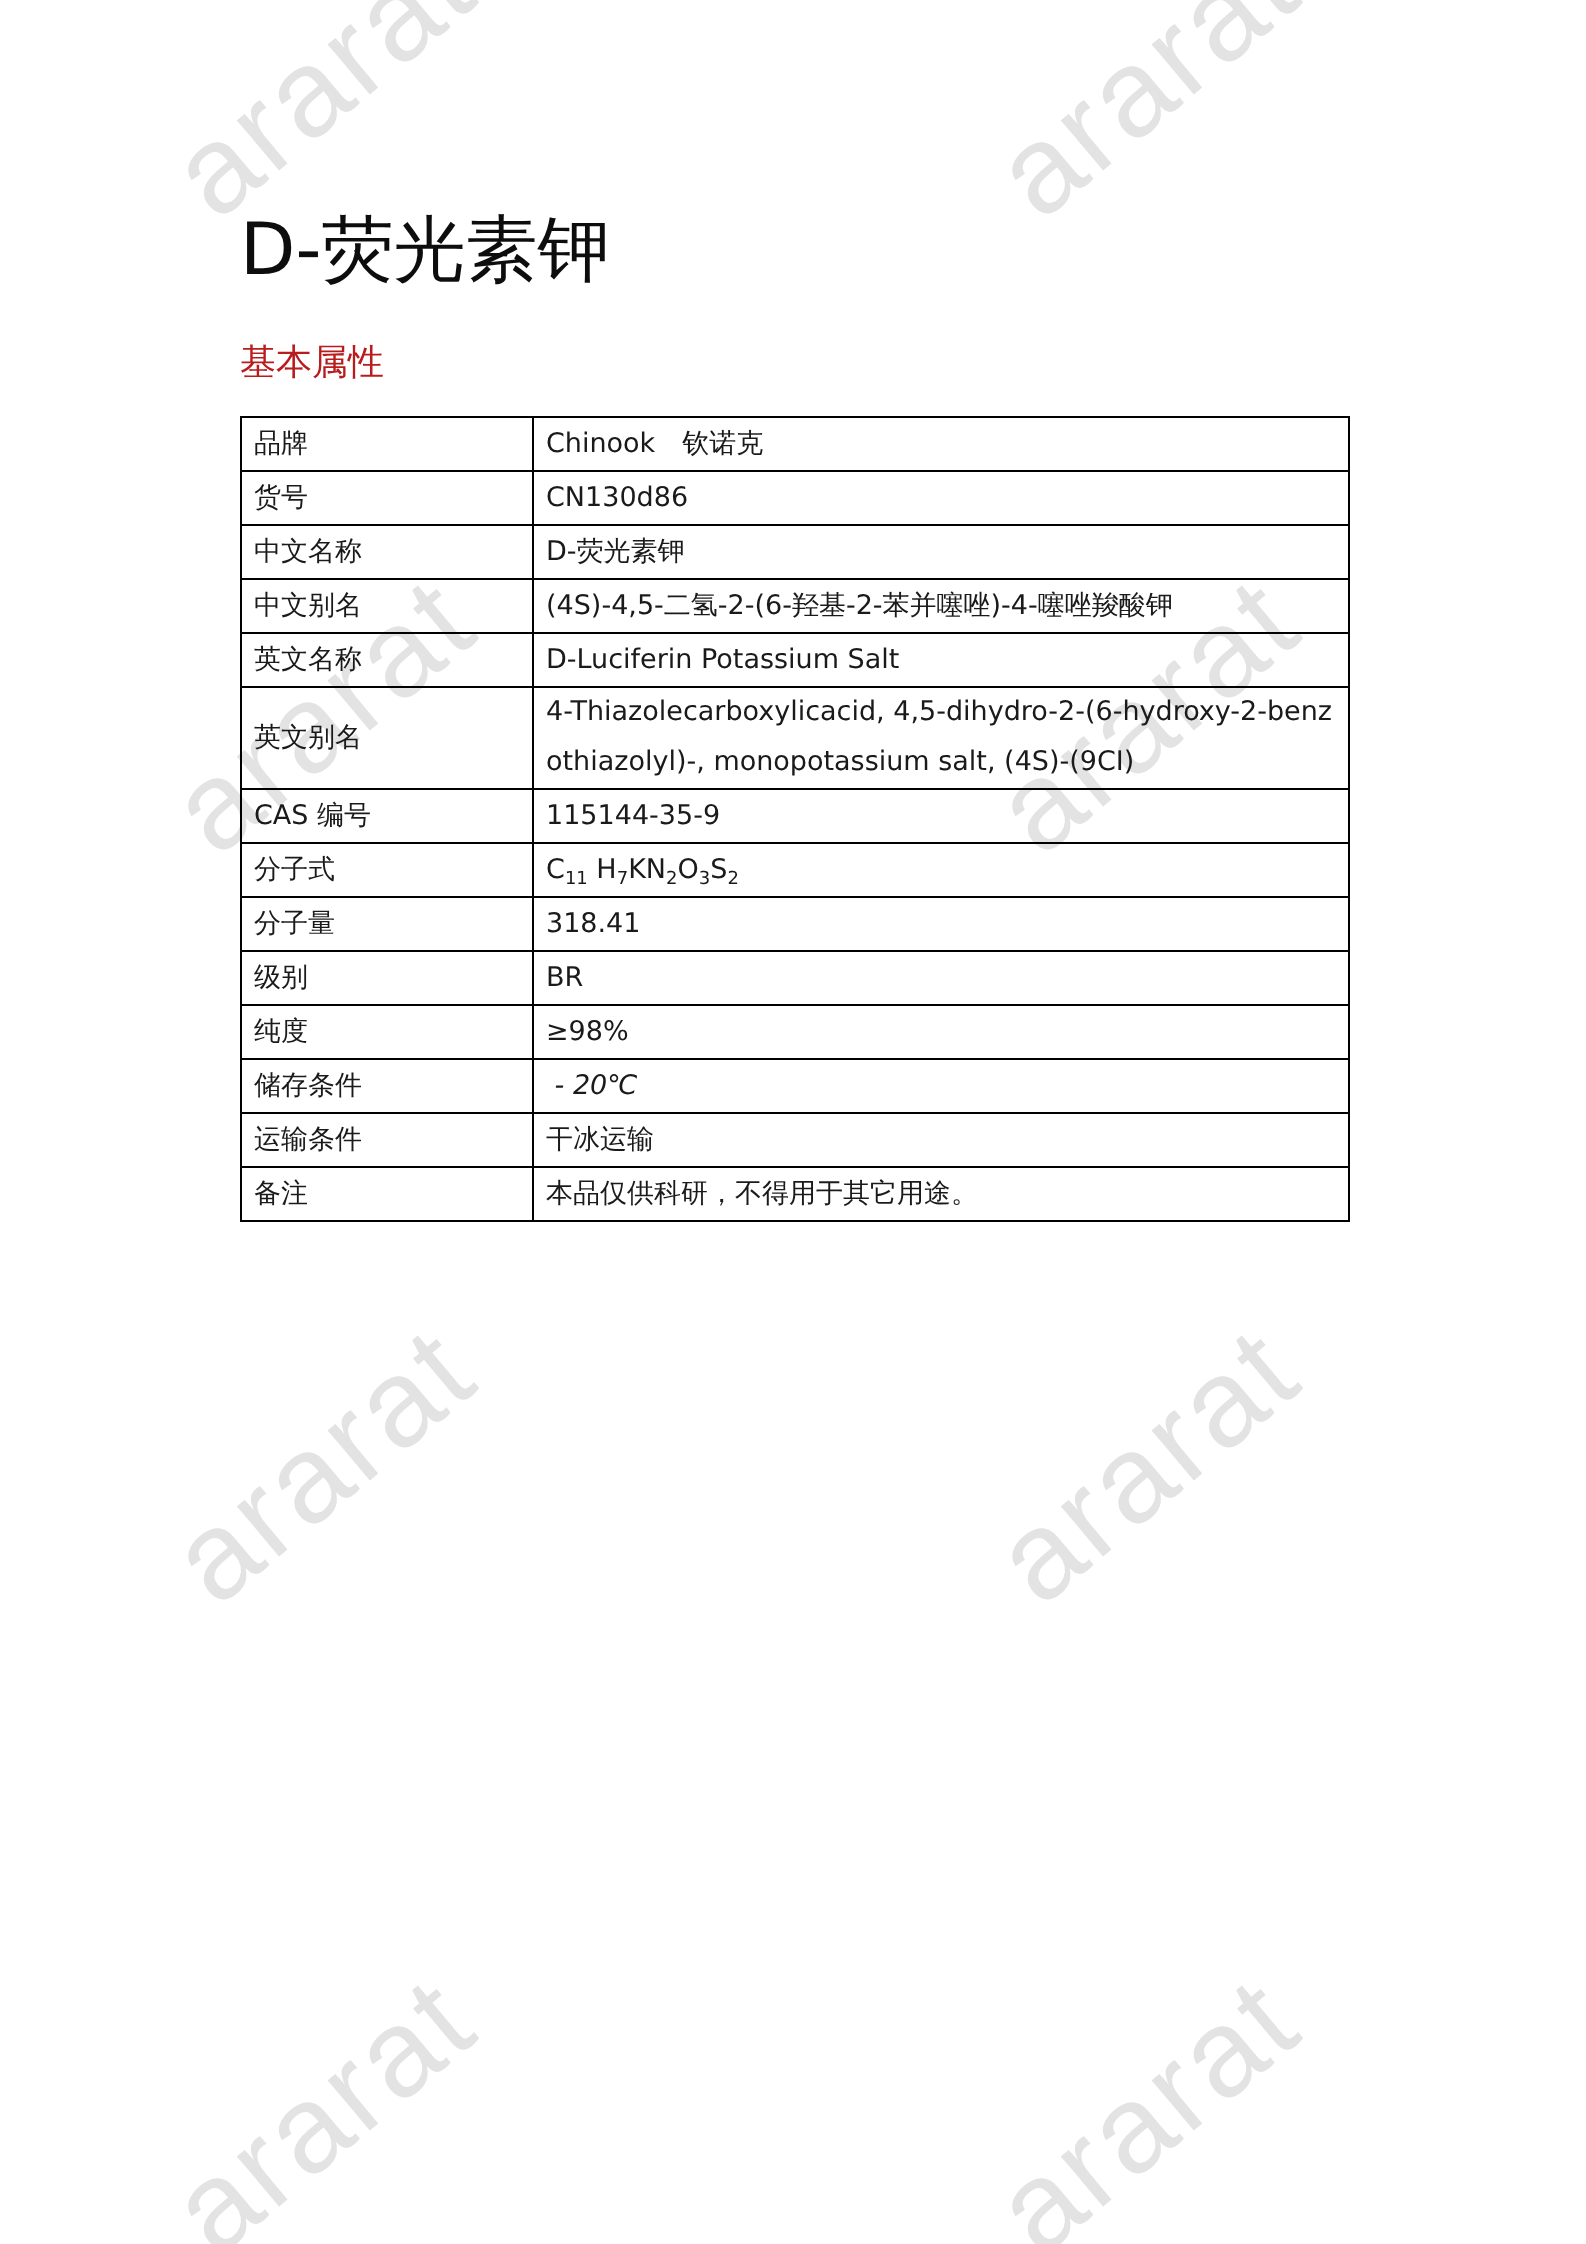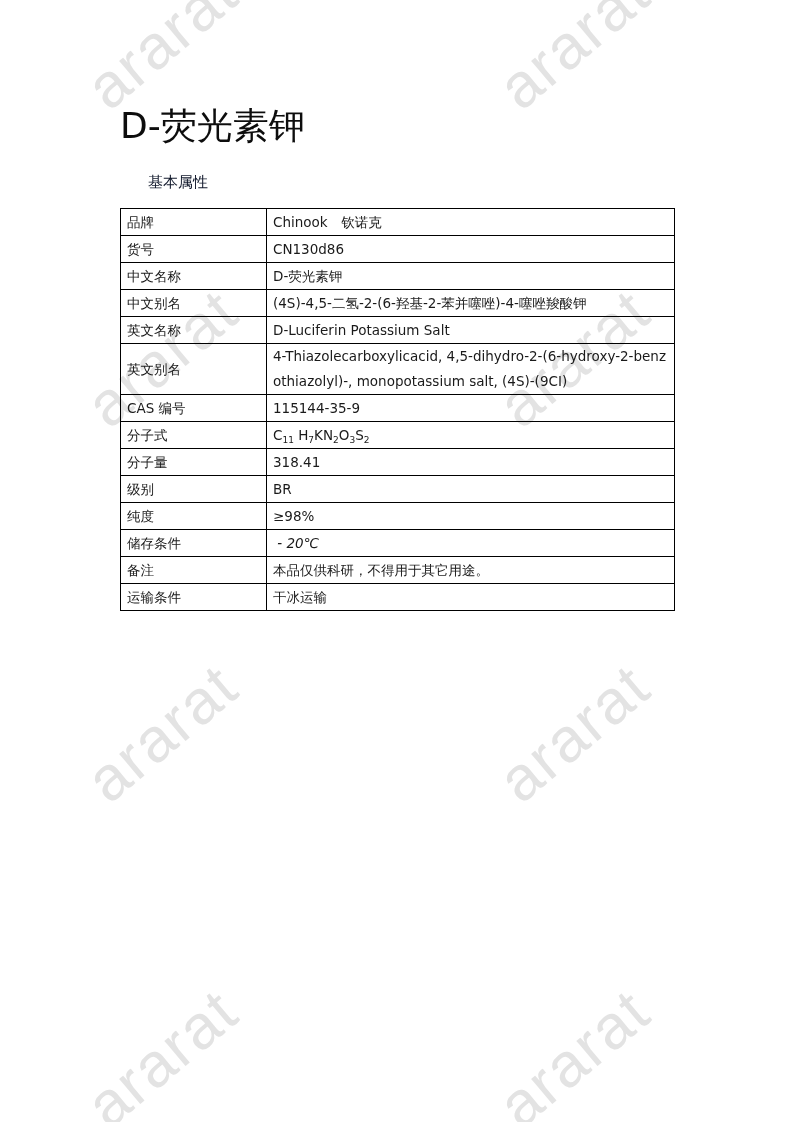--- a/index.html
+++ b/index.html
@@ -36,25 +36,24 @@
       font-size: 36px;
       font-weight: normal;
       line-height: 48px;
       color: #0d0d0d;
       z-index: 1;
     }
     .section-label {
       position: absolute;
       left: 120px;
       top: 172px;
-      font-size: 15px;
+      font-size: 18px;
       line-height: 20px;
-      color: #0f172a;
+      color: #b91c1c;
       z-index: 1;
-      margin-left: 28px;
     }
     table.props {
       position: absolute;
       left: 120px;
       top: 208px;
       width: 555px;
       border-collapse: collapse;
       z-index: 1;
       background: transparent;
     }
@@ -142,21 +141,21 @@
     </tr>
     <tr>
       <td class="key">纯度</td>
       <td class="val">≥98%</td>
     </tr>
     <tr>
       <td class="key">储存条件</td>
       <td class="val" style="white-space:pre;font-style:italic;"> - 20℃</td>
     </tr>
     <tr>
+      <td class="key">运输条件</td>
+      <td class="val">干冰运输</td>
+    </tr>
+    <tr>
       <td class="key">备注</td>
       <td class="val">本品仅供科研，不得用于其它用途。</td>
-    </tr>
-    <tr>
-      <td class="key">运输条件</td>
-      <td class="val">干冰运输</td>
     </tr>
   </tbody>
 </table>
 
 </body></html>

